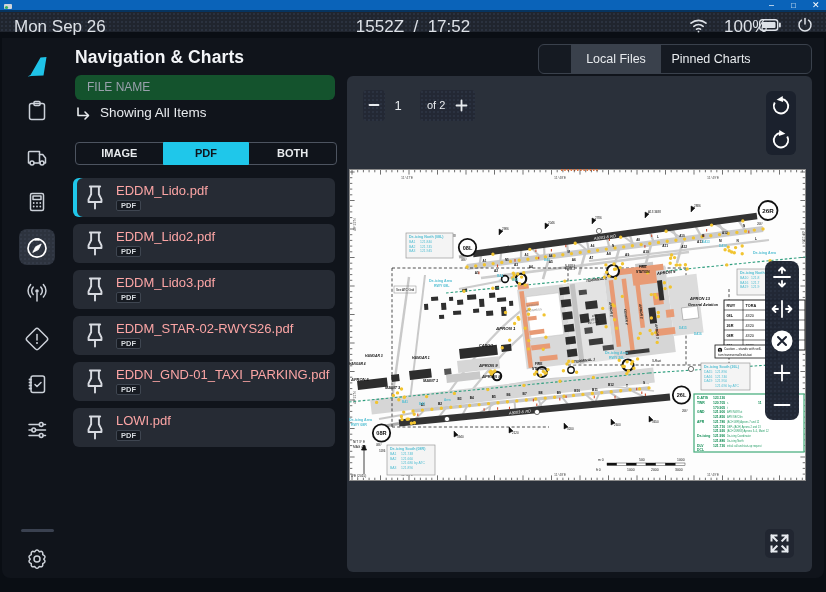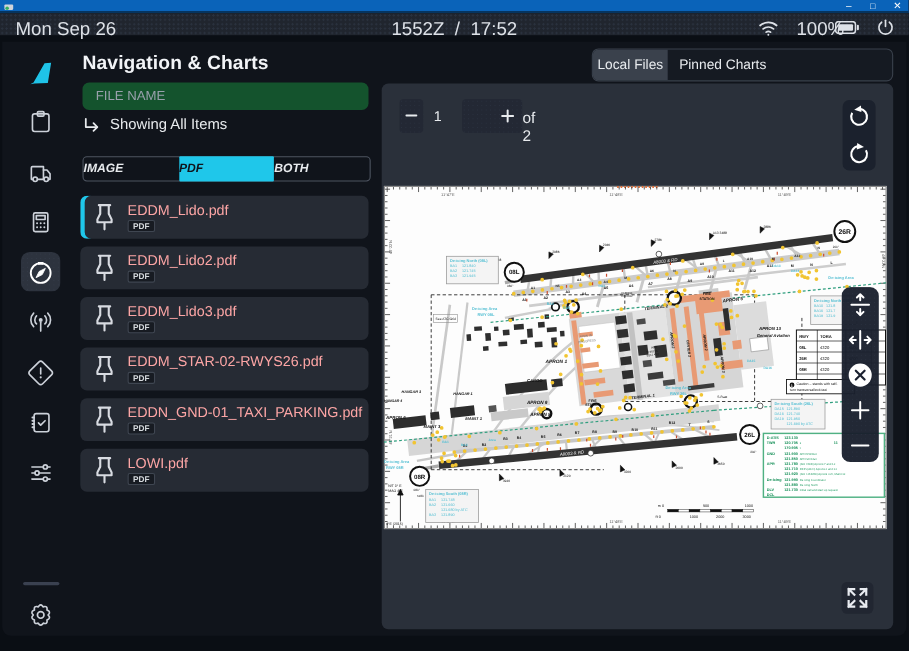--- a/index.html
+++ b/index.html
@@ -19,21 +19,21 @@
   #selbg { position:absolute; left:19px; top:229px; width:36px; height:36px; background:#2d333e; border-radius:8px;
     background-image: radial-gradient(circle, rgba(130,155,195,0.08) 0.7px, transparent 0.8px); background-size:4px 4px; }
   
   #title { position:absolute; left:75px; top:47px; color:#f2f4f7; font-size:17.5px; font-weight:bold; letter-spacing:0.1px; }
   #logo { position:absolute; left:27px; top:55px; }
   #fileinput { position:absolute; left:75px; top:75px; width:260px; height:25px; background:#14532d; border-radius:6px;
     color:#99a0ac; font-size:12px; line-height:25px; padding-left:12px; }
   #showing { position:absolute; left:75px; top:104px; width:240px; height:20px; color:#e8ebee; font-size:13.5px; }
   #seg { position:absolute; left:75px; top:142px; width:262px; height:23px; border:1px solid #4d5460; border-radius:4px;
     display:flex; color:#e8ebee; font-size:11px; font-weight:bold; }
-  #seg div { flex:1; text-align:left; line-height:21px;font-style:italic; }
+  #seg div { flex:1; text-align:center; line-height:21px; }
   #seg .on { background:#1fc7ea; color:#10151d; line-height:23px; margin:-1px 0; border-radius:1px; }
   
   #tabs { position:absolute; left:538px; top:44px; width:274px; height:30px; border:1px solid #3a414c; border-radius:6px;
     background:#151a22; display:flex; color:#e8ebee; font-size:12.5px; overflow:hidden; }
   #tabs div { text-align:center; line-height:29px; }
   #tabs .on { background:#3a414c; }
   
   .fitem { position:absolute; left:73px; width:262px; height:39px; background:#262b34; border-radius:6px; overflow:hidden; }
   .fitem.sel { box-shadow: inset 4px 0 0 #1fc7ea; }
   .fitem .nm { position:absolute; left:43px; top:5px; color:#fca5a5; font-size:13px; white-space:nowrap; }
@@ -169,21 +169,21 @@
         <path d="M9 6 l3.5 3.5 L9 13"></path>
     </svg>
     <span style="position:absolute;left:25px;top:1px;">Showing All Items</span>
   </div>
   <div id="seg">
       <div>IMAGE</div>
       <div class="on">PDF</div>
       <div>BOTH</div>
     </div>
   <div id="tabs">
-    <div class="on" style="width:68px;">Local Files</div>
+    <div class="on" style="width:90px;margin-left:32px;">Local Files</div>
     <div style="width:100px;">Pinned Charts</div>
   </div>
 
   <div class="fitem sel" style="top:178px;">
       <svg class="pin" viewBox="5.8 2.9 12.4 19.2" fill="none" stroke="currentColor" stroke-width="1.5" stroke-linecap="round" stroke-linejoin="round">
         <path d="M8 4h8M9 4v6l-2 4v2h10v-2l-2-4V4M12 16v5"></path>
       </svg>
       <div class="nm">EDDM_Lido.pdf</div>
       <div class="bdg">PDF</div>
     </div>
@@ -224,21 +224,21 @@
     </div>
 
   <div id="rpanel">
     <div class="pbtn" id="pgminus">
       <svg style="position:absolute;left:4px;top:8px;" width="14" height="14" viewBox="0 0 14 14" stroke="#e8ebee" stroke-width="1.8" stroke-linecap="round">
           <path d="M2.5 7 h9"></path>
         </svg>
     </div>
     <div id="pgnum">1</div>
     <div class="pbtn" id="pgbox">
-      <div style="position:absolute;left:7px;top:9px;font-size:14px;margin-left:48px;">of 2</div>
+      <div style="position:absolute;left:7px;top:9px;font-size:11px;">of 2</div>
       <svg style="position:absolute;left:34px;top:8px;" width="15" height="15" viewBox="0 0 15 15" stroke="#e8ebee" stroke-width="1.8" stroke-linecap="round">
           <path d="M2.5 7.5 h10 M7.5 2.5 v10"></path>
         </svg>
     </div>
     <div class="pbtn" id="rotbox">
       <svg style="position:absolute;left:5px;top:4px;" width="20" height="22" viewBox="0 0 20 22" fill="none" stroke="#fff" stroke-width="1.9">
         <path d="M3.76 7.6 A 7.2 7.2 0 1 0 10.63 4.03"></path>
         <polygon points="11.7,1.0 12.1,6.9 5.6,4.7" fill="#fff" stroke="none"></polygon>
       </svg>
       <svg style="position:absolute;left:5px;top:38px;" width="20" height="22" viewBox="0 0 20 22" fill="none" stroke="#fff" stroke-width="1.9">

